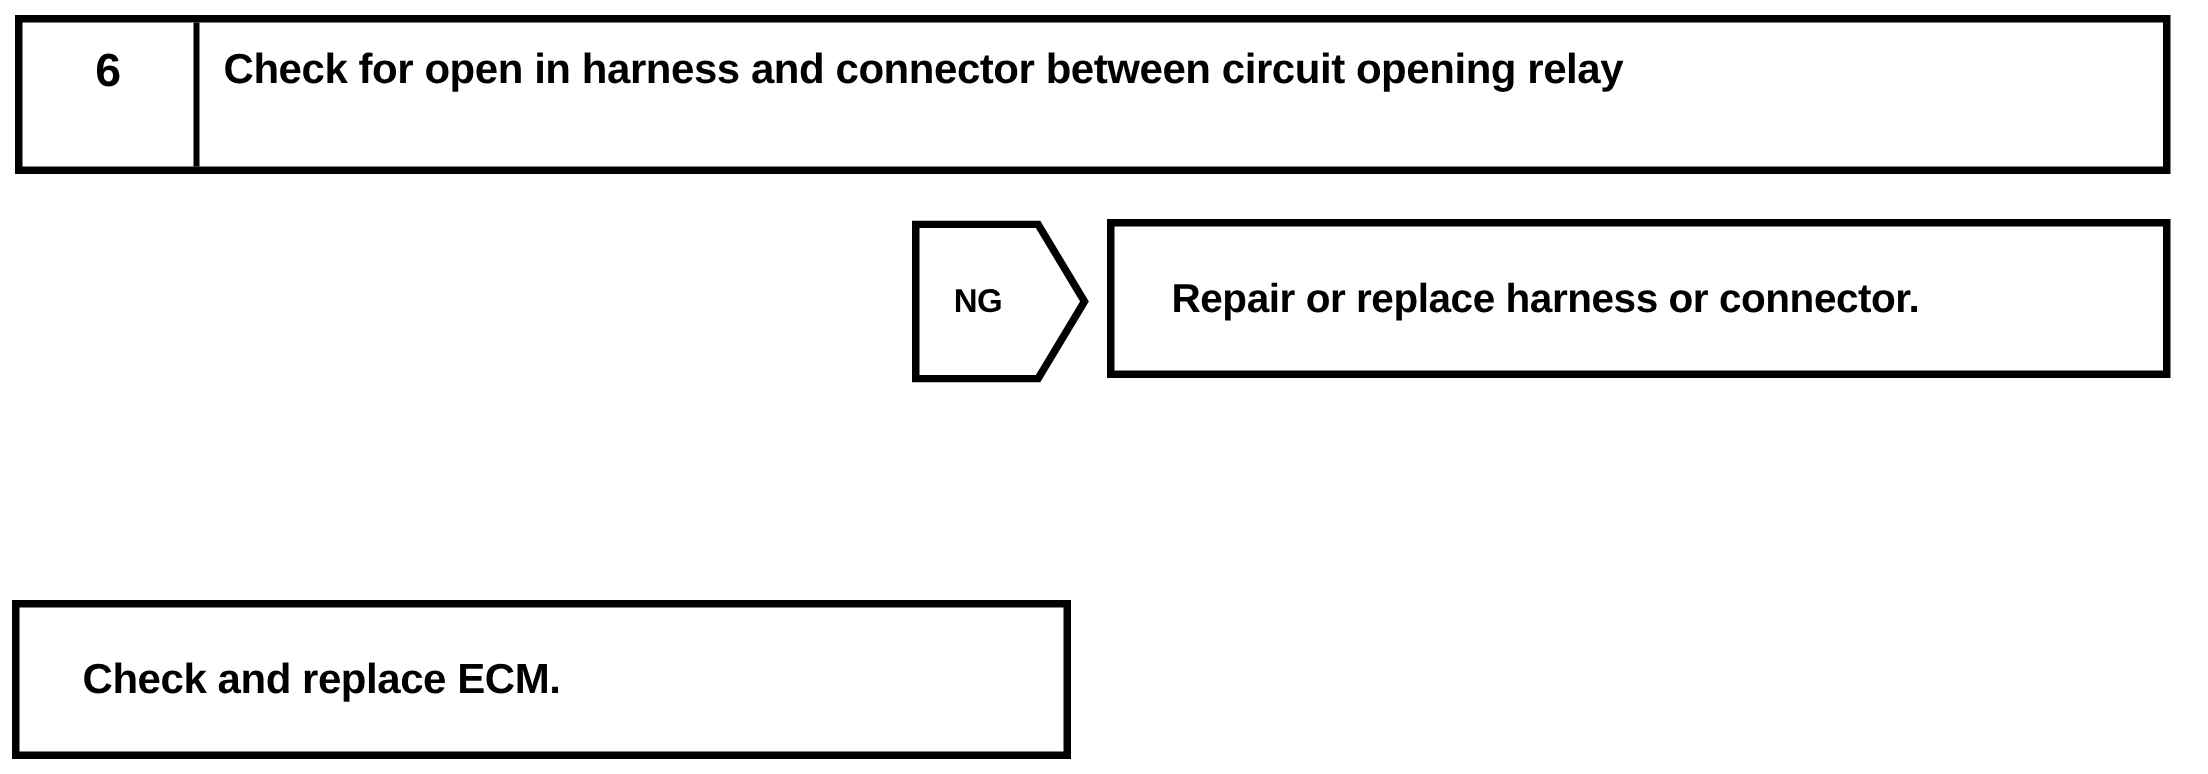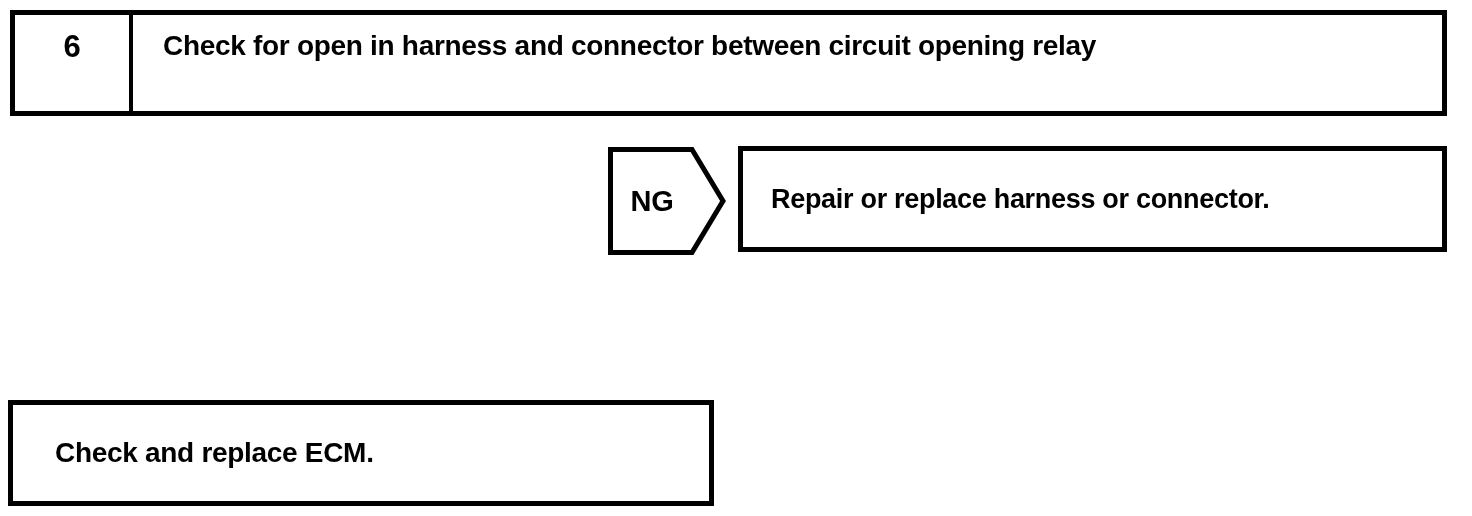--- a/index.html
+++ b/index.html
@@ -28,43 +28,43 @@
     border-right: 4px solid #000;
     display: flex;
     justify-content: center;
     align-items: flex-start;
     padding-top: 14px;
     font-size: 31px;
     flex: none;
   }
   .step-text {
     flex: 1;
-    padding: 14px 20px 0 30px;
+    padding: 14px 20px 0 16px;
     font-size: 28px;
     line-height: 34px;
   }
   
   .connector { position: absolute; }
   .connector svg { display: block; }
   .connector .label {
     position: absolute;
     display: flex;
     align-items: center;
     justify-content: center;
-    font-size: 29px;
+    font-size: 22px;
   }
   .ng-connector { left: 608px; top: 147px; width: 118px; height: 108px; }
   .ng-connector .label { left: 0; top: 0; width: 88px; height: 108px; }
   .ok-connector { left: 10px; top: 267px; width: 140px; height: 112px; }
   .ok-connector .label { left: 0; top: 0; width: 140px; height: 82px; }
   
   .ng-action-box {
     left: 738px; top: 146px; width: 709px; height: 106px;
     display: flex; align-items: center;
-    padding-left: 28px;
+    padding-left: 38px;
     font-size: 27px;
   }
   .ok-action-box {
     left: 8px; top: 400px; width: 706px; height: 106px;
     display: flex; align-items: center;
     padding-left: 42px;
     font-size: 28px;
   }
 </style>
 </head>

